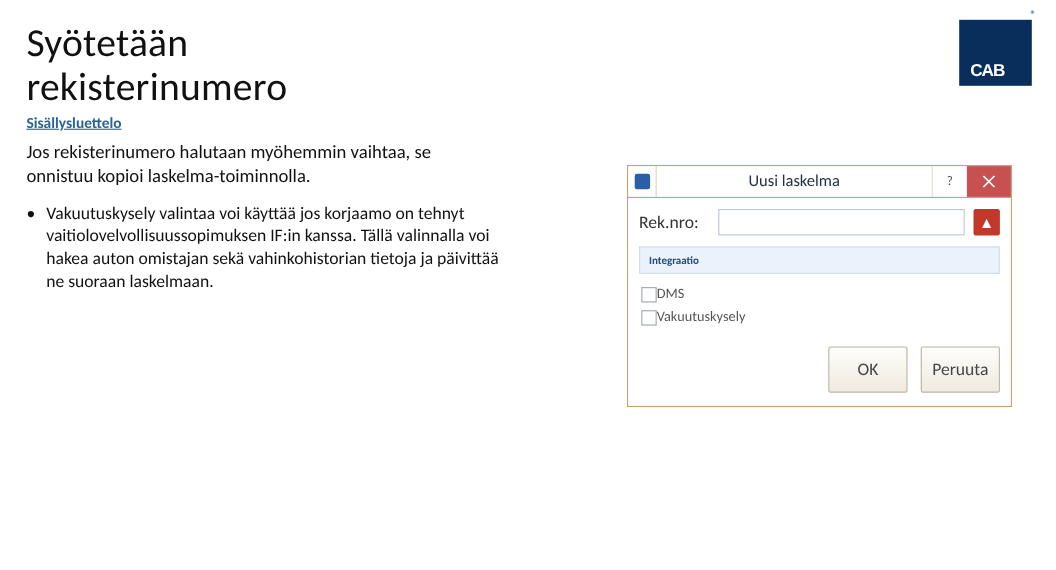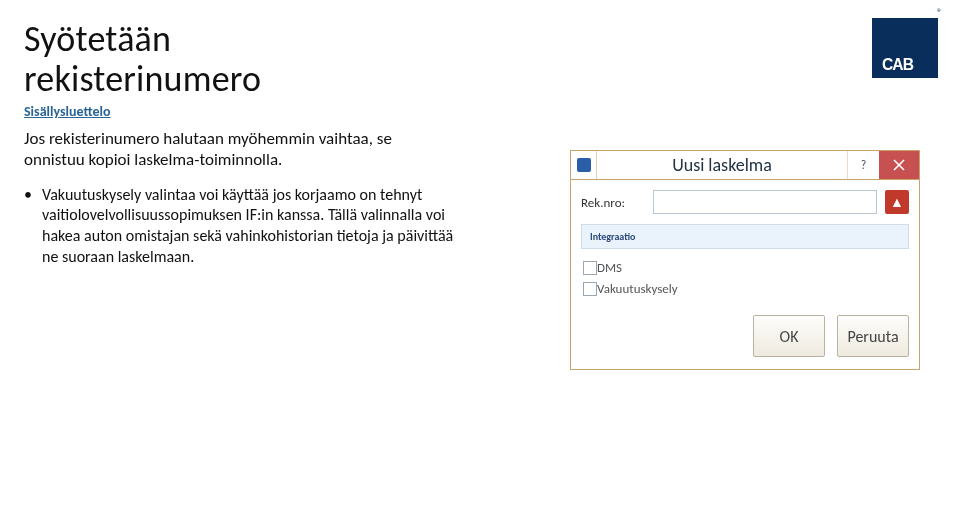--- a/index.html
+++ b/index.html
@@ -23,29 +23,29 @@
     .logo-reg { font-size: 10px; color: #0a2e5c; position: absolute; top: -12px; right: -4px; }
     .logo { width: 66px; height: 60px; background: #0a2e5c; color: #fff; display: flex; align-items: flex-end; justify-content: center; }
     .logo svg { width: 46px; height: 28px; }
 
     
     .dialog { position: absolute; top: 150px; right: 40px; width: 350px; font-size: 12px; color: #333; }
 
     .titlebar { display: flex; align-items: stretch; height: 30px; border: 1px solid #c9a36a; background: #fff; }
     .titlebar .tb-icon { width: 26px; display: flex; align-items: center; justify-content: center; border-right: 1px solid #e2d0b2; }
     .titlebar .tb-icon .ico { width: 14px; height: 14px; background: #2a5ea8; border-radius: 2px; position: relative; }
-    .titlebar .tb-title { flex: 1; display: flex; align-items: center; justify-content: center; font-size: 18px; color: #234; }
+    .titlebar .tb-title { flex: 1; display: flex; align-items: center; justify-content: center; font-size: 15px; color: #234; }
     .titlebar .tb-help { width: 32px; display: flex; align-items: center; justify-content: center; color: #555; border-left: 1px solid #e9dcc2; }
     .titlebar .tb-close { width: 40px; background: #c75050; display: flex; align-items: center; justify-content: center; color: #fff; }
     .titlebar .tb-close svg, .titlebar .tb-help { cursor: default; }
 
     .dlg-body { border: 1px solid #c9a36a; border-top: none; background: #fff; padding: 10px 10px 12px 10px; }
 
     .row { display: flex; align-items: center; margin-bottom: 10px; }
-    .row .lbl { width: 72px; font-size: 13px; color: #333; }
+    .row .lbl { width: 72px; font-size: 16px; color: #333; }
     .row input[type=text] { flex: 1; height: 24px; border: 1px solid #b9c7d4; padding: 0 6px; font-size: 13px; color: #333; }
     .alert-badge { width: 24px; height: 24px; margin-left: 8px; background: #c0392b; display: flex; align-items: center; justify-content: center; color: #fff; font-weight: bold; font-size: 14px; border-radius: 2px; }
 
     .section-head { background: #eaf2fb; border: 1px solid #d1dcea; color: #2b4b7b; font-weight: 700; font-size: 10px; padding: 5px 8px; margin-bottom: 8px; }
     .chk { display: flex; align-items: center; gap: 0; padding: 3px 2px; color: #555; font-size: 13px; }
     .chk .box { width: 14px; height: 14px; border: 1px solid #9aa7b3; background: #fff; }
 
     .buttons { display: flex; justify-content: flex-end; gap: 12px; margin-top: 16px; }
     .btn { min-width: 72px; height: 42px; border: 1px solid #b9b2a2; background: linear-gradient(#fdfdfb, #efeadf); color: #454545; font-size: 16px; display: flex; align-items: center; justify-content: center; border-radius: 2px; }
   </style>

